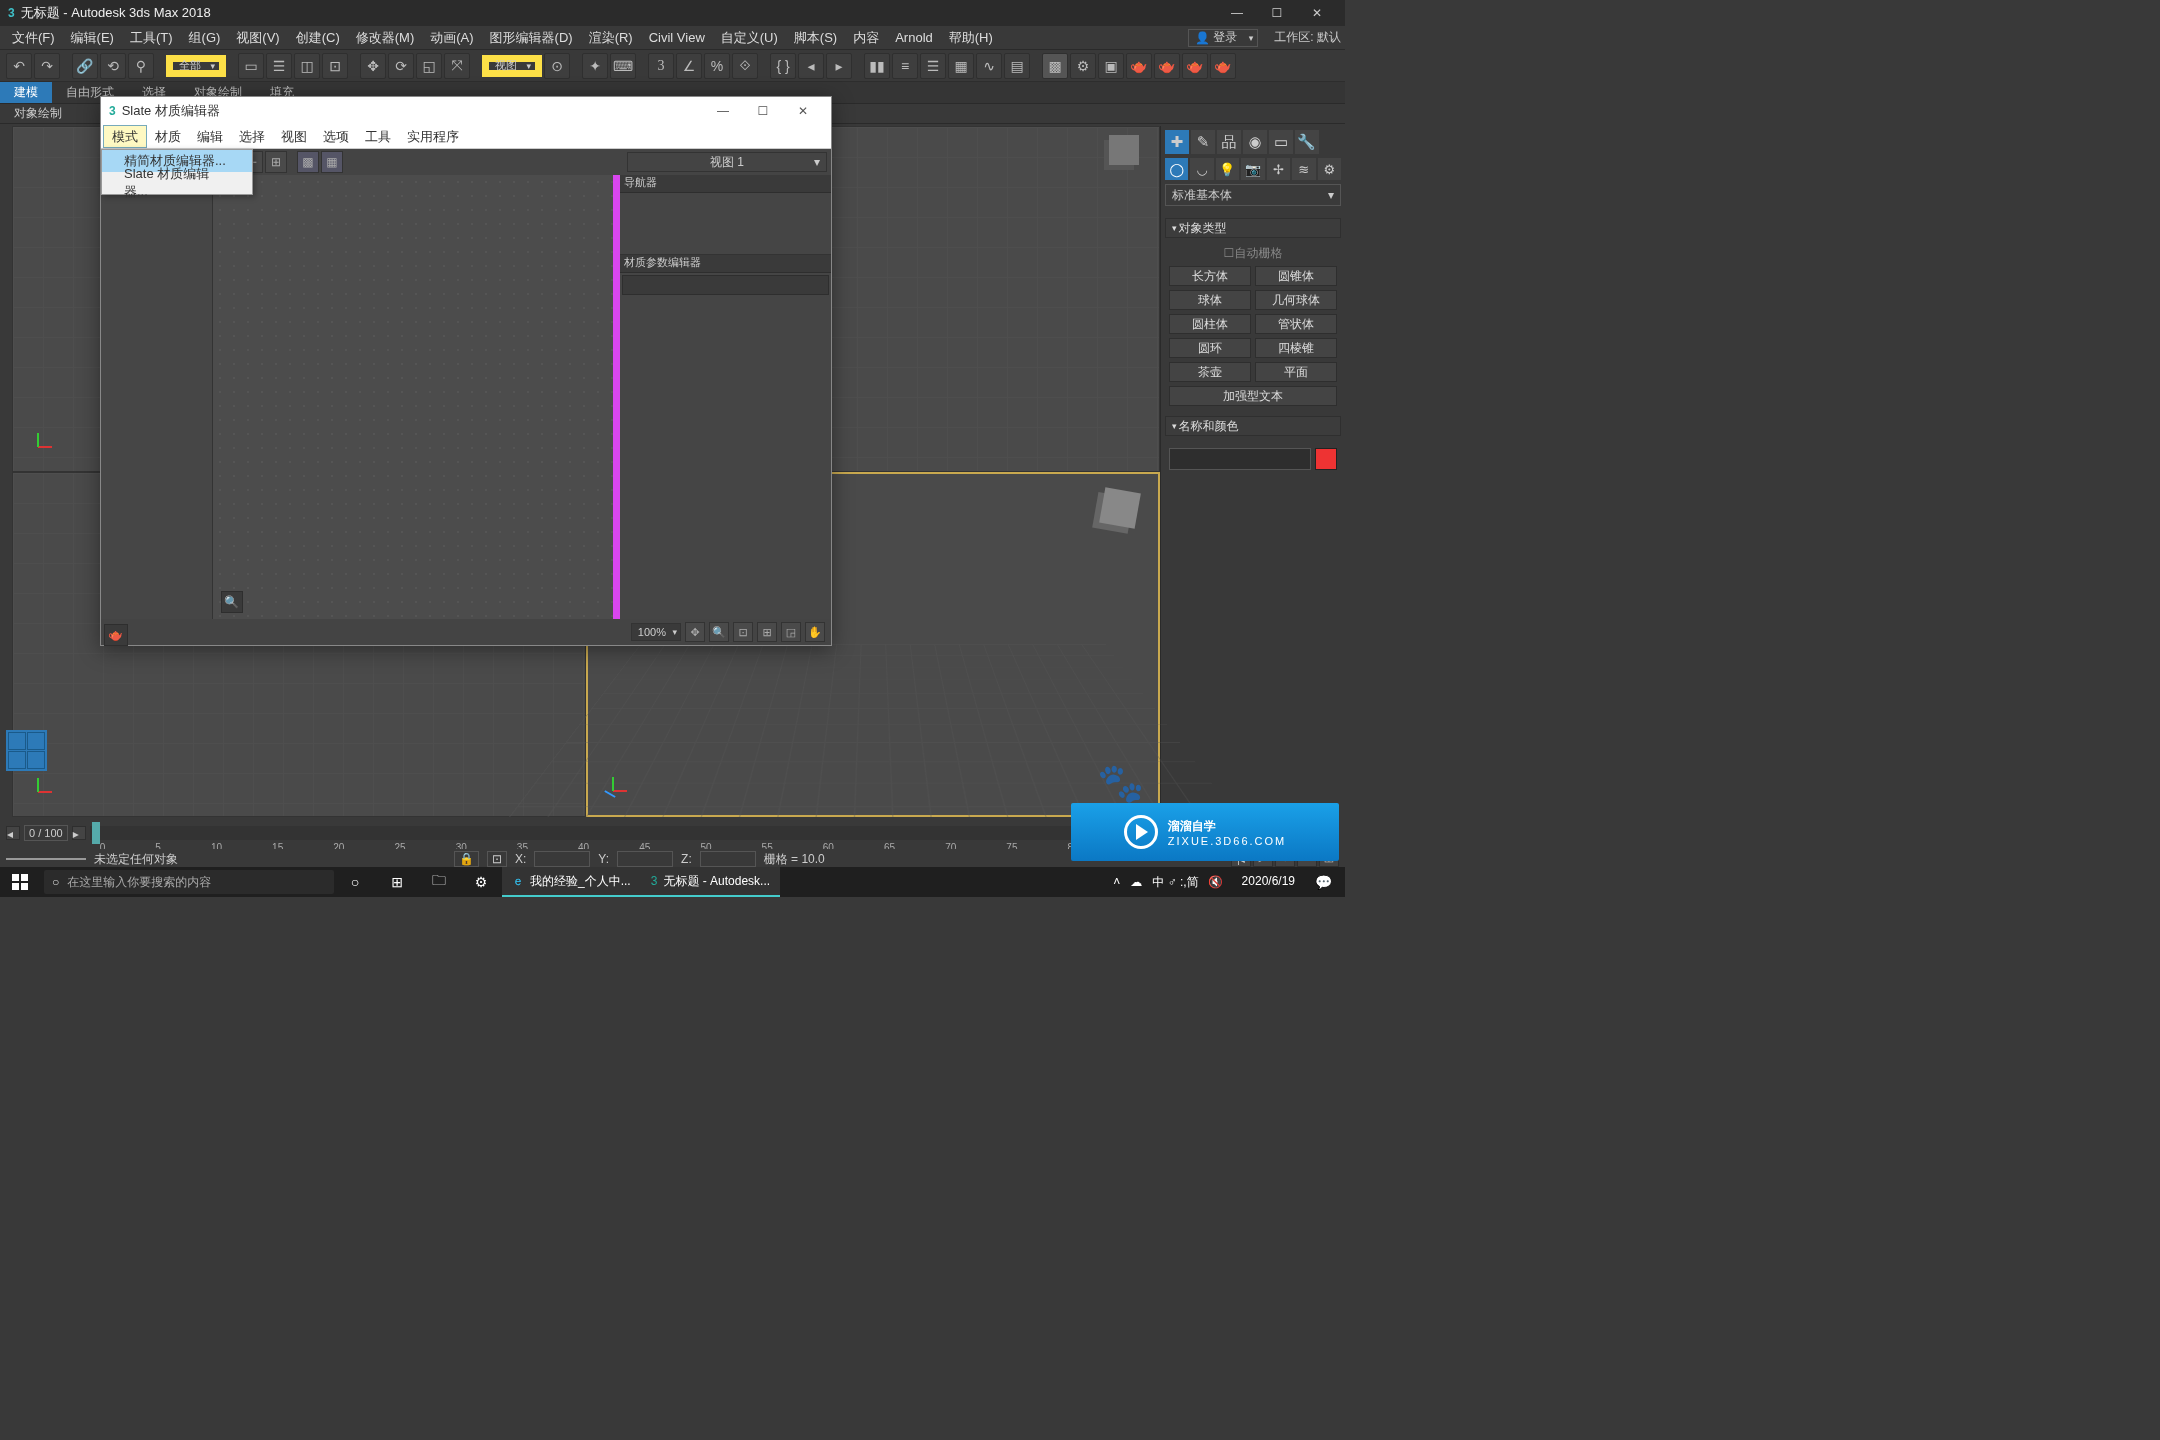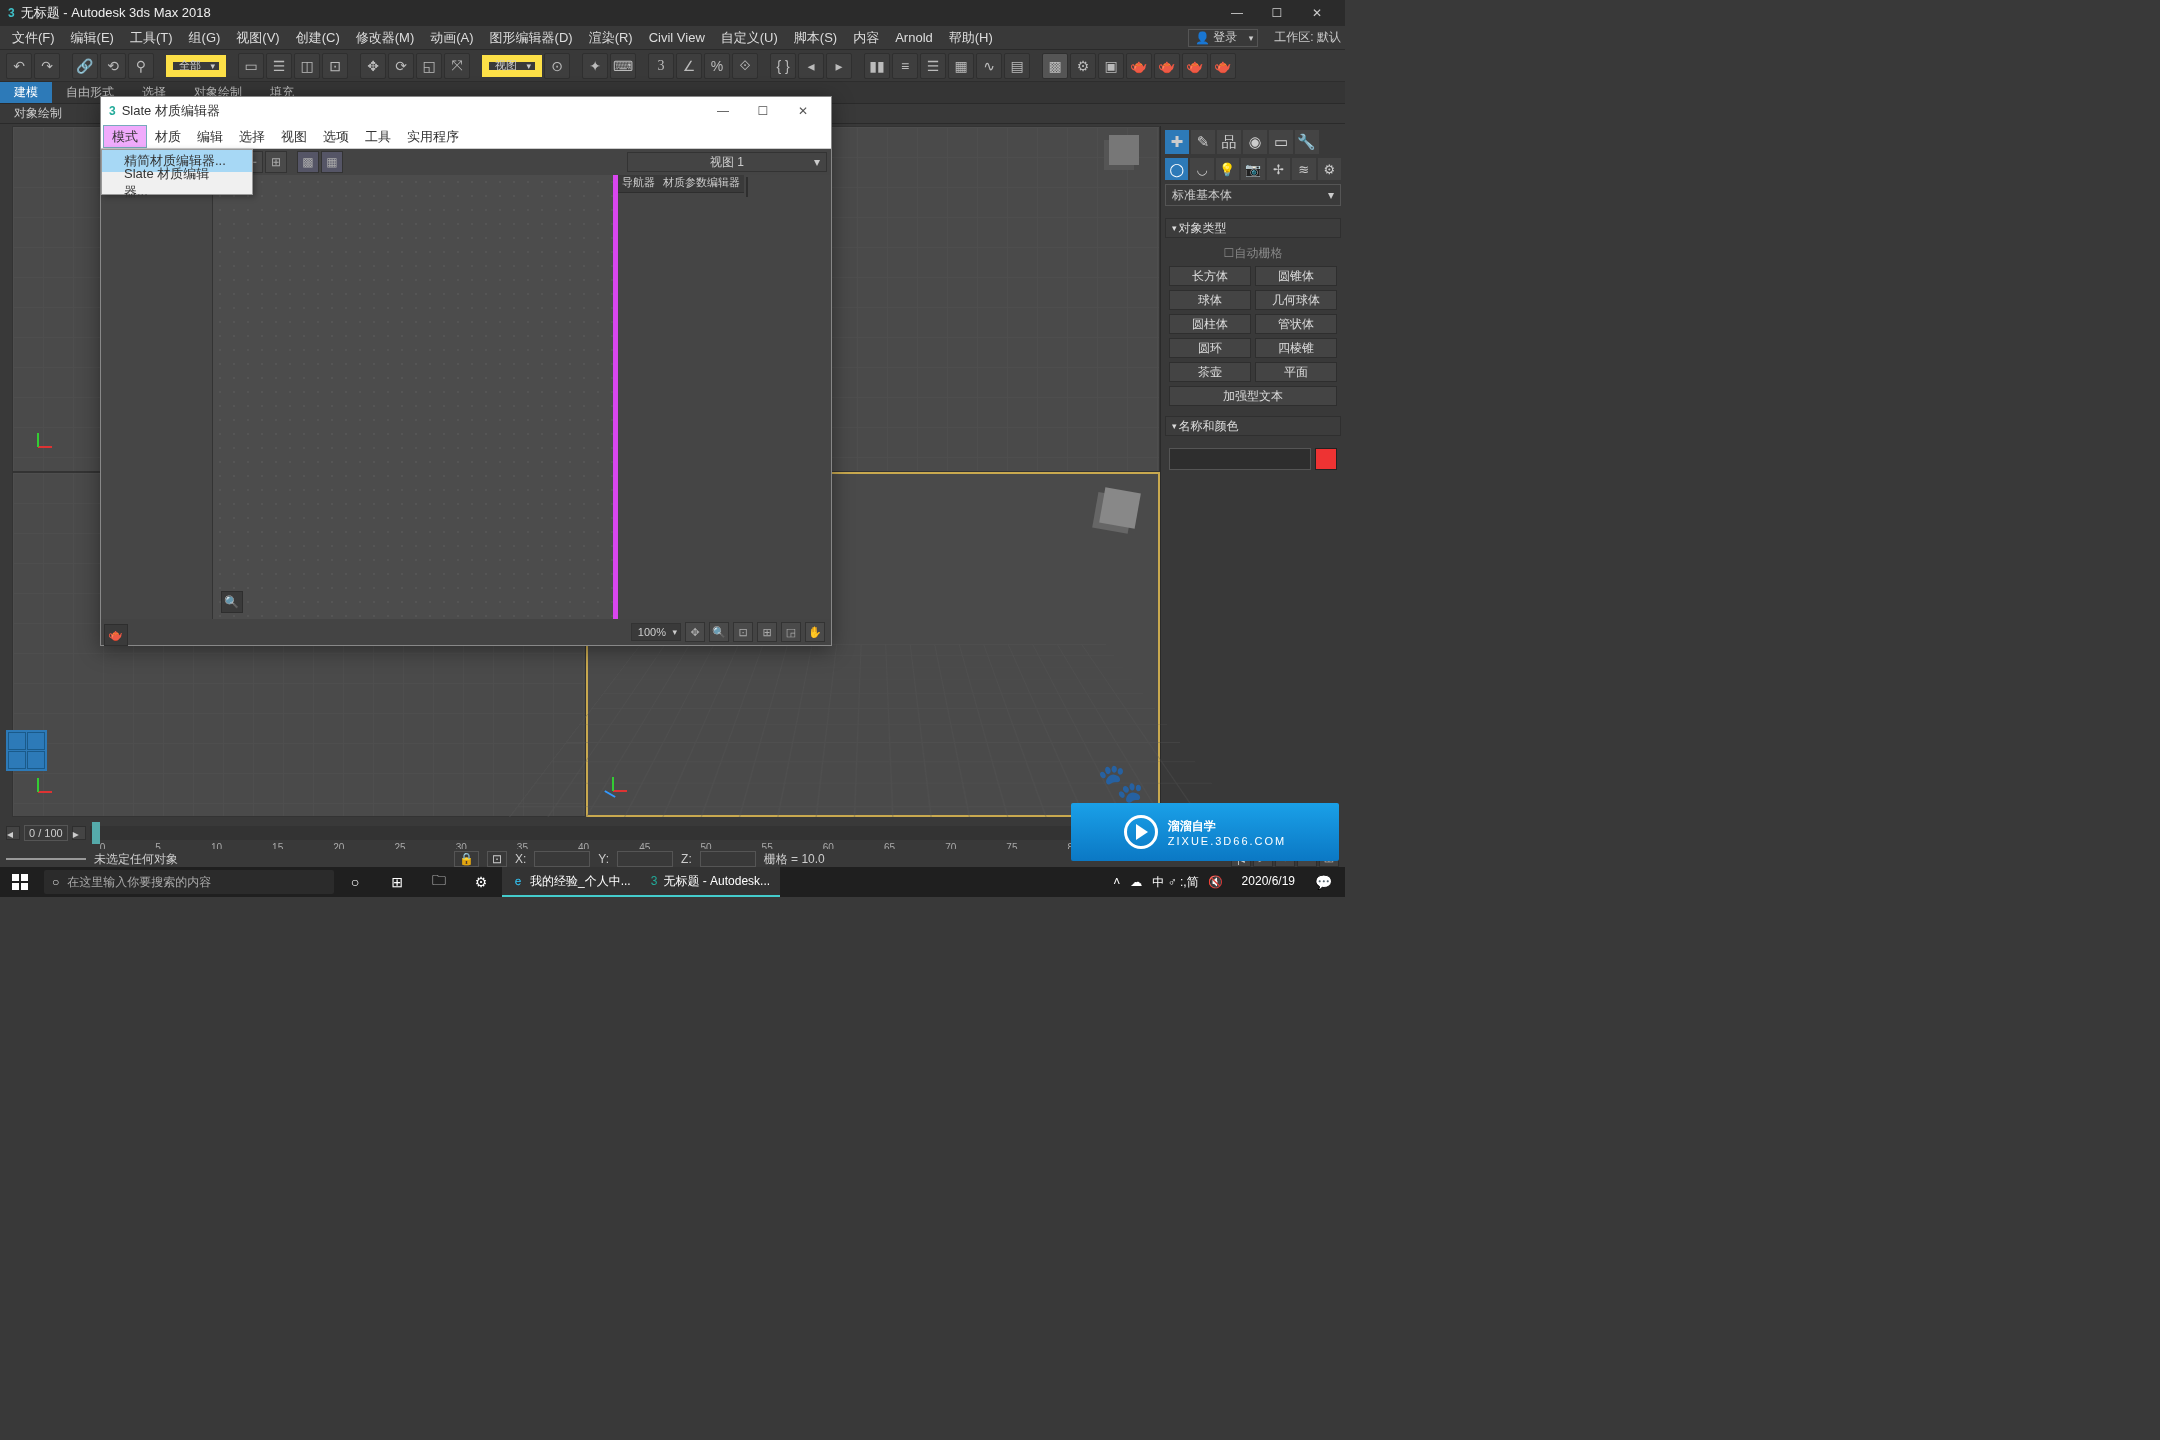--- a/index.html
+++ b/index.html
@@ -70,30 +70,30 @@
 .cmdtop .topb{ width:24px; height:24px; background:#444; display:flex; align-items:center; justify-content:center; font-size:15px;}
 
 
 .slate { position: absolute; left: 100px; top: 96px; width: 732px; height: 550px; background: #fff; border: 1px solid #888; box-shadow: 0 4px 20px rgba(0,0,0,0.4); display:flex; flex-direction:column;}
 .slate-title { height: 28px; background: #fff; display:flex; align-items:center; padding: 0 8px; color:#333;}
 .slate-title .si{ color:#2a9; font-weight:bold; margin-right:6px;}
 .slate-title .lbl{ flex:1; font-size:13px;}
 .slate-title .wb{ width:40px; height:28px; display:flex; align-items:center; justify-content:center; color:#555;}
 .slate-menu { height: 24px; background:#fff; display:flex; align-items:center; padding:0 2px; border-bottom:1px solid #ccc;}
 .slate-menu .mi{ padding:0 8px; height:100%; display:flex; align-items:center; color:#333; font-size:13px;}
-.slate-menu .mi.open{ background:#f0abfc; border:1px solid #7ab; }
+.slate-menu .mi.open{ background:#fef9c3; border:1px solid #7ab; }
 .slate-toolbar{ height:26px; background:#444; display:flex; align-items:center; gap:2px; padding:0 4px;}
 .slate-toolbar .sb{ width:22px; height:22px; background:#4a4a4a; border:1px solid #333; display:flex; align-items:center; justify-content:center; color:#aaa; font-size:12px;}
 .slate-toolbar .sp{ width:6px;}
 .slate-toolbar .viewdd{ flex:1; max-width:200px; height:20px; background:#444; border:1px solid #333; margin-left:auto; display:flex; align-items:center; justify-content:center; position:relative; color:#ccc;}
 .slate-toolbar .viewdd::after{content:"▾"; position:absolute; right:6px;}
 .slate-body{ flex:1; display:flex; background:#4c4c4c;}
 .slate-left{ width:112px; background:#464646; border-right:1px solid #333;}
 .slate-center{ flex:1; background:#4c4c4c; position:relative; background-image: radial-gradient(#555 1px, transparent 1px); background-size: 14px 14px;}
-.slate-right{ width:218px; background:#454545; border-left:5px solid #d946ef; display:flex; flex-direction:row;}
+.slate-right{ width:218px; background:#454545; border-left:7px solid #d946ef; display:flex; flex-direction:column;}
 .slate-right .hdr{ height:18px; background:#3a3a3a; padding:0 4px; color:#ccc; font-size:11px; border-bottom:1px solid #2e2e2e;}
 .slate-right .nav{ height:62px; border-bottom:1px solid #333;}
 .slate-right .inp{ height:20px; background:#3a3a3a; border:1px solid #2e2e2e; margin:2px;}
 .slate-status{ height:26px; background:#444; display:flex; align-items:center; justify-content:flex-end; gap:4px; padding:0 6px;}
 .slate-status .zb{ width:20px; height:20px; background:#4a4a4a; border:1px solid #333; display:flex;align-items:center;justify-content:center; font-size:11px; color:#aaa;}
 .slate-status .zd{ height:18px; background:#3a3a3a; border:1px solid #333; padding:0 14px 0 6px; display:flex; align-items:center; position:relative; font-size:11px;}
 .slate-status .zd::after{content:"▾"; position:absolute; right:3px; font-size:9px;}
 .slate-center .search{ position:absolute; left:8px; bottom:6px; width:22px; height:22px; background:#3a3a3a; border:1px solid #2e2e2e; display:flex;align-items:center;justify-content:center;}
 
 

